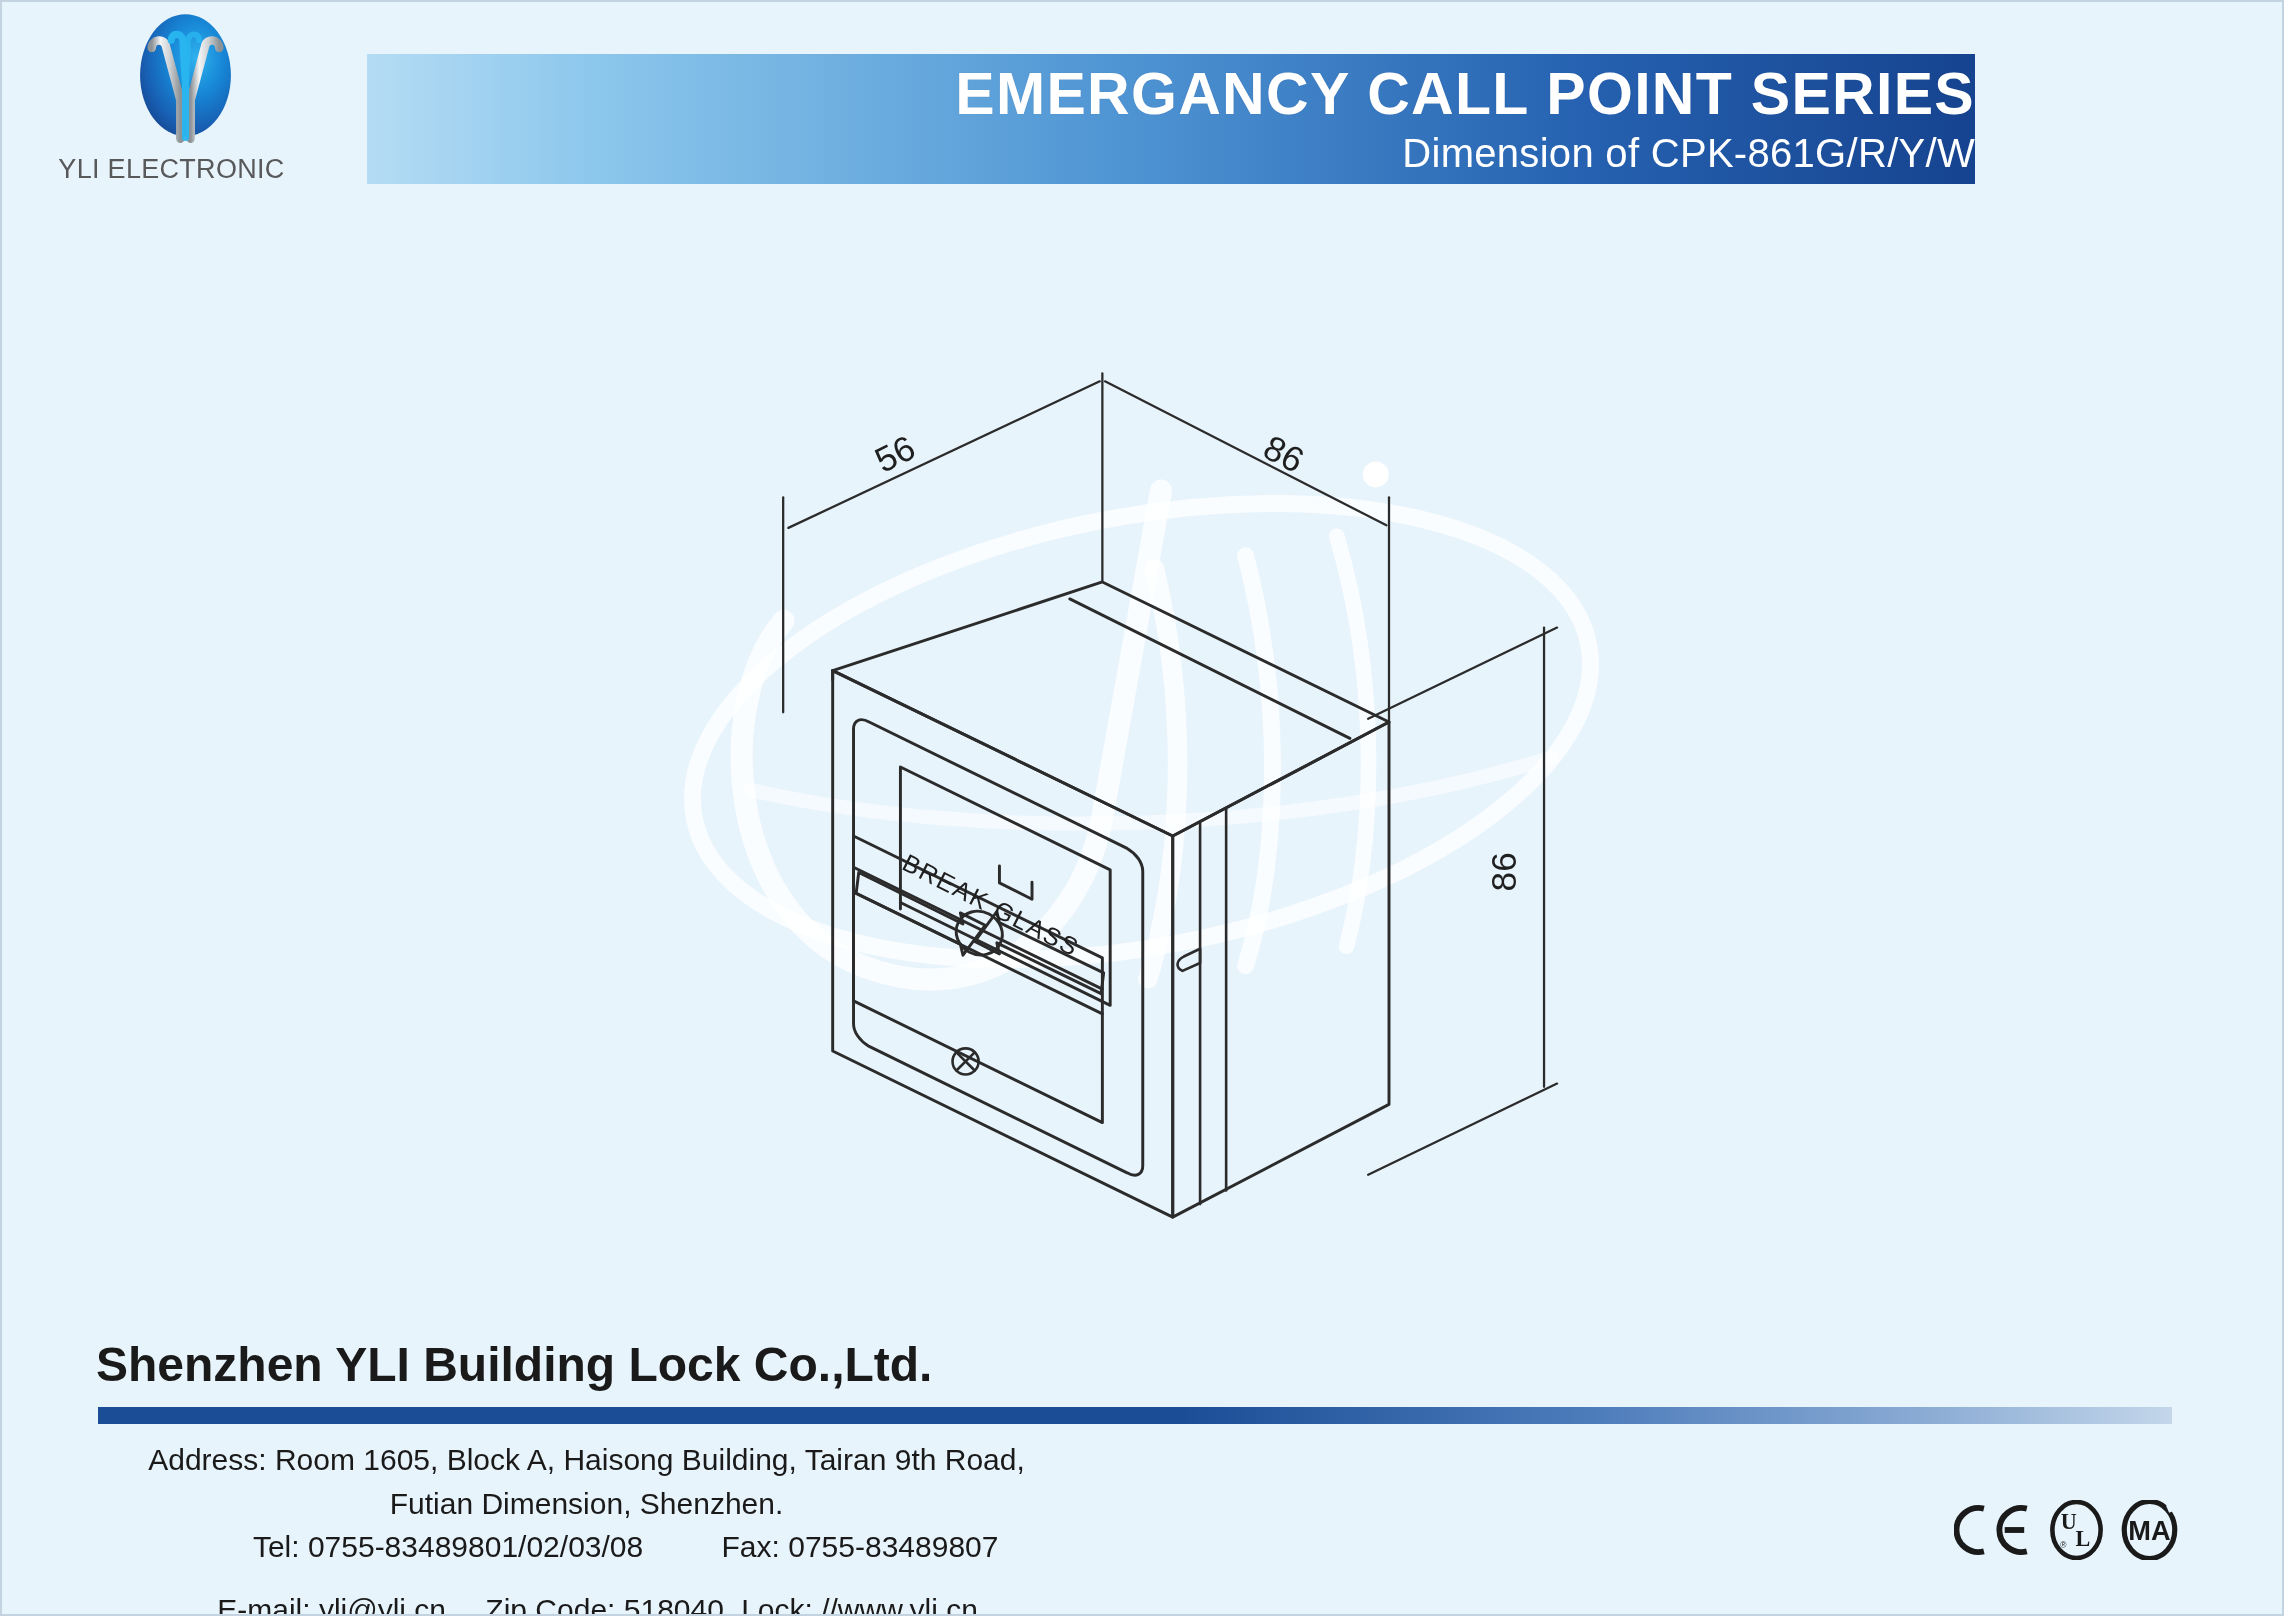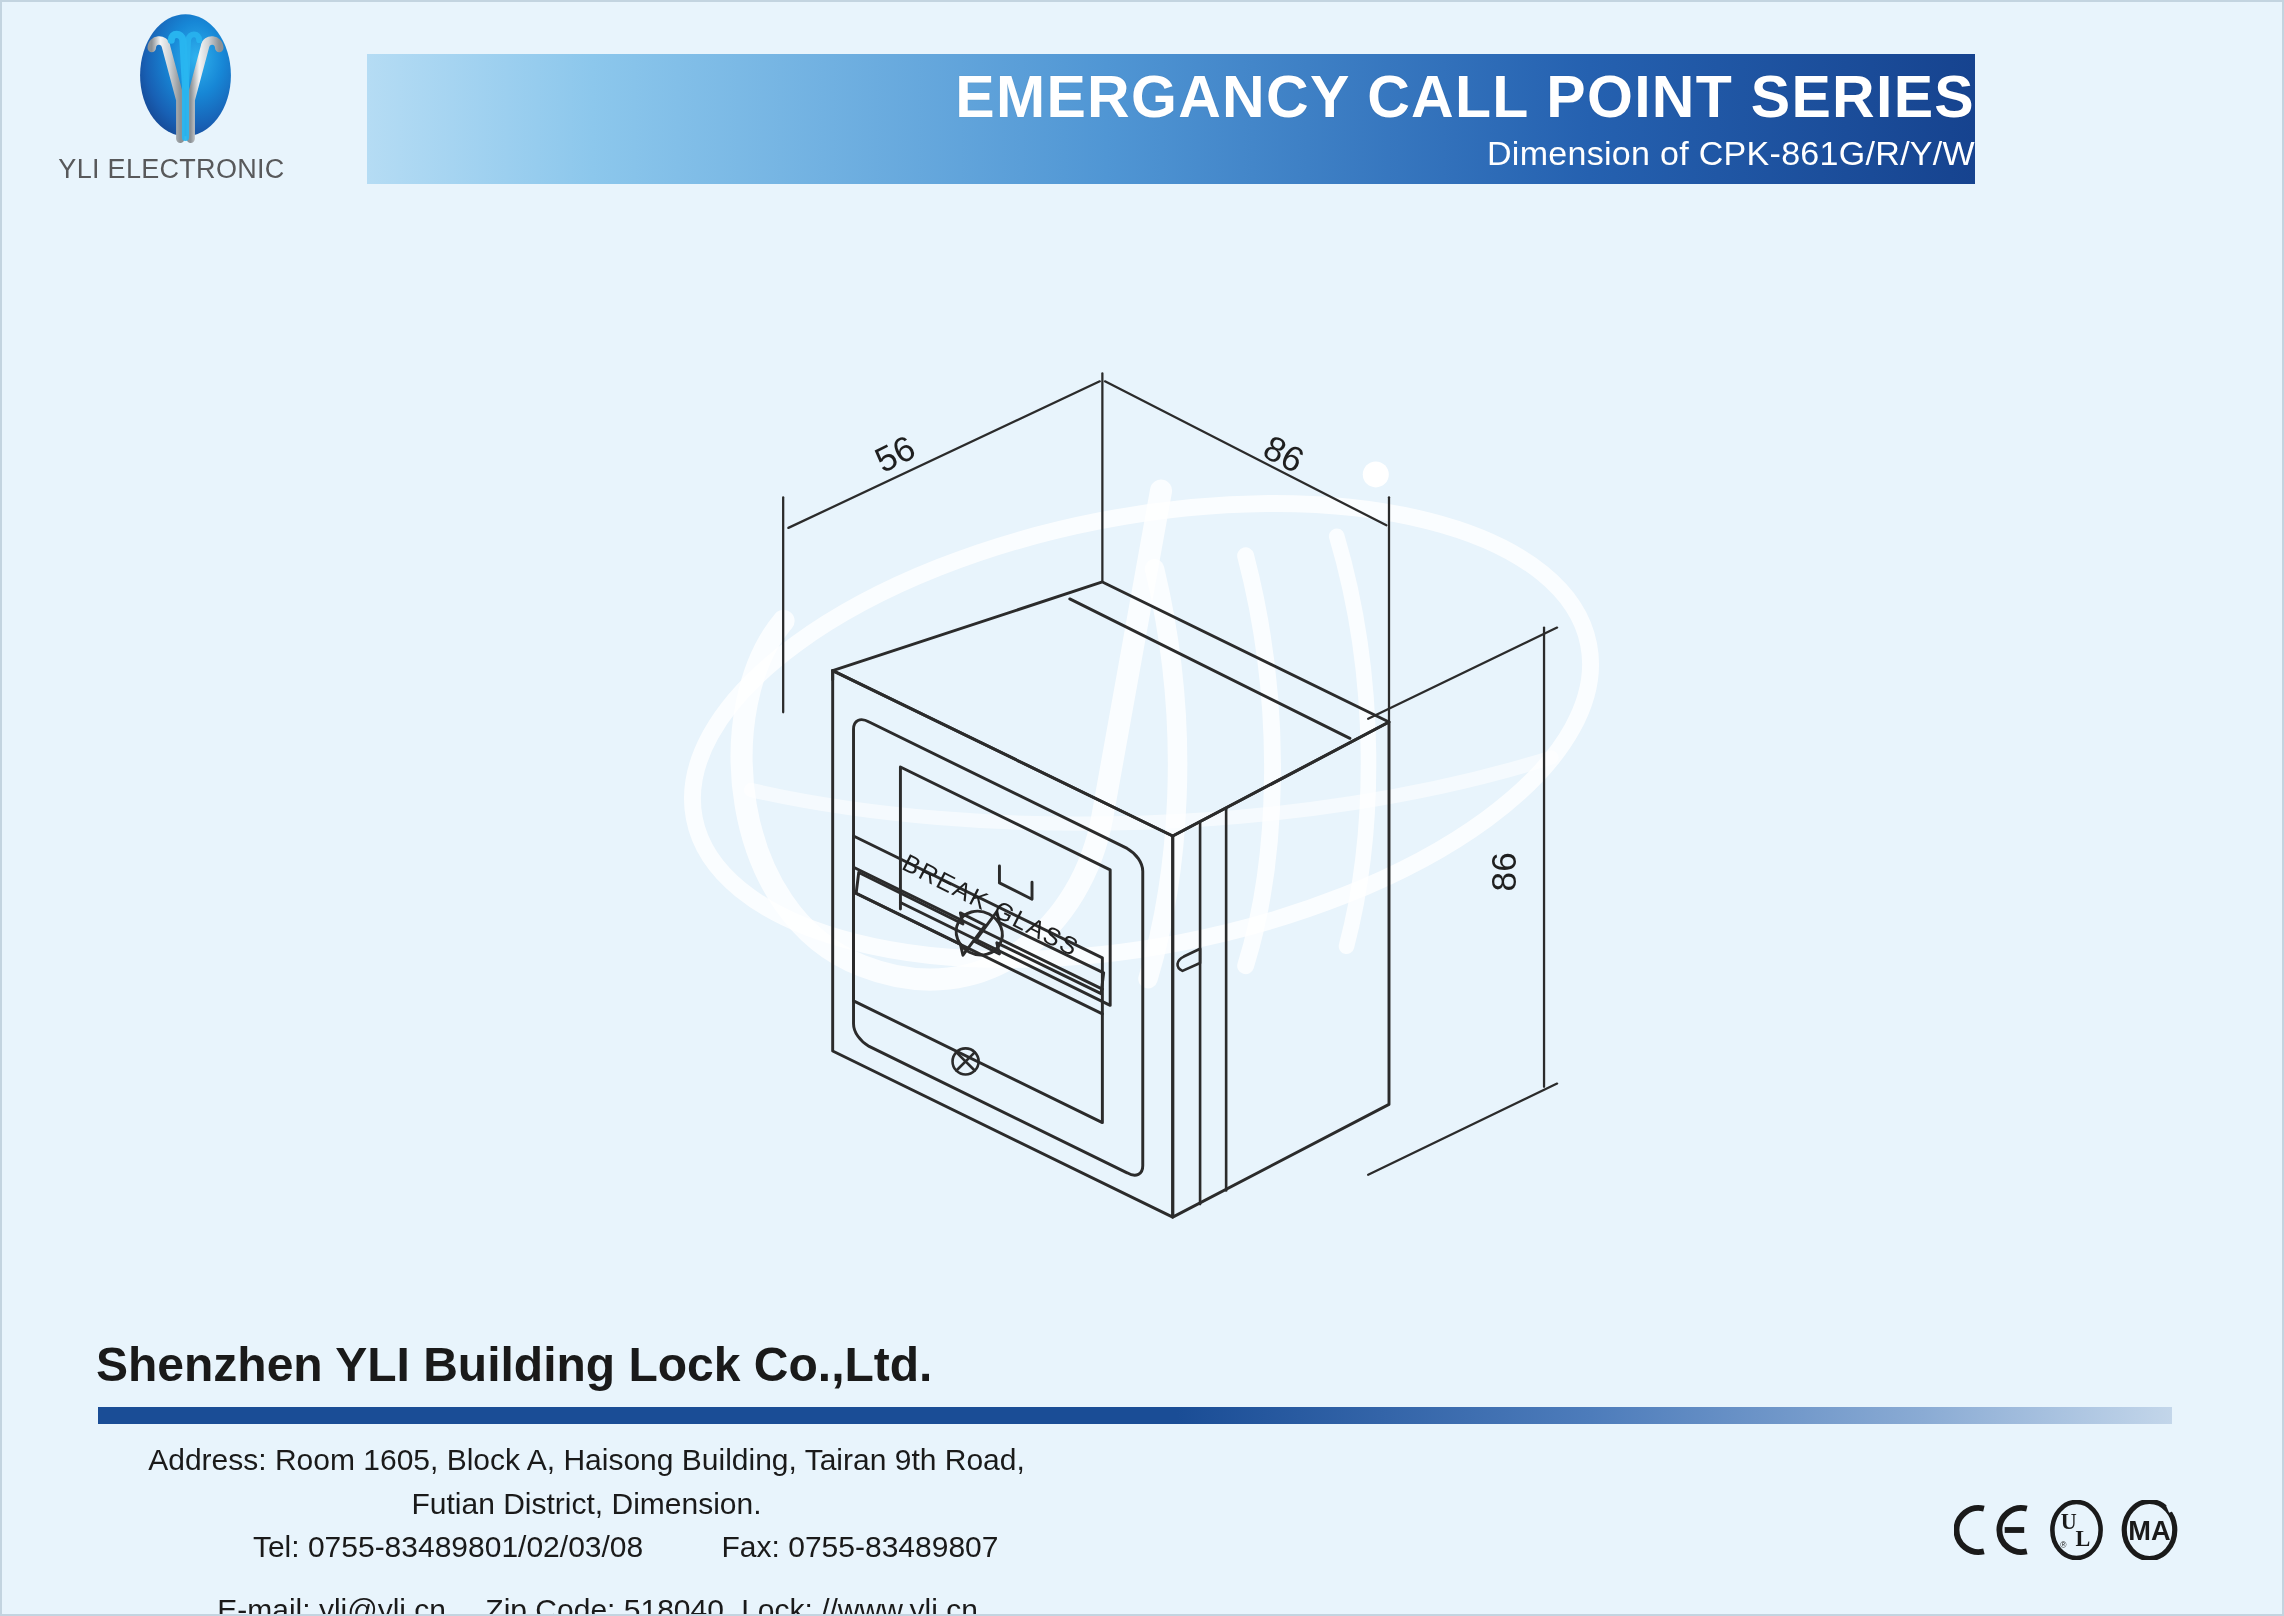--- a/index.html
+++ b/index.html
@@ -72,21 +72,21 @@
     color: #ffffff;
     font-size: 59px;
     font-weight: bold;
     letter-spacing: 1.3px;
     line-height: 1.0;
     white-space: nowrap;
     text-shadow: 0 0 1.3px rgba(0,0,0,0.12);
   }
   #banner-subtitle {
     color: #ffffff;
-    font-size: 34px;
+    font-size: 40px;
     font-weight: 400;
     letter-spacing: 0.3px;
     line-height: 1.0;
     margin-top: 9px;
     white-space: nowrap;
   }
 
   
   #drawing {
     position: absolute;
@@ -298,21 +298,21 @@
         <text x="300" y="770" transform="rotate(27 300 770)">BREAK  GLASS</text>
       </g>
     </svg>
   </div>
 
   <div id="company-name">Shenzhen YLI Building Lock Co.,Ltd.</div>
   <div id="divider-bar"></div>
 
   <div id="contact-block">
     <div class="contact-line">Address: Room 1605, Block A, Haisong Building, Tairan 9th Road,</div>
-    <div class="contact-line">Futian District, Dimension.</div>
+    <div class="contact-line">Futian Dimension, Shenzhen.</div>
     <div class="contact-line">
       <span class="c-tel">Tel: 0755-83489801/02/03/08</span><span>Fax: 0755-83489807</span>
     </div>
     <div class="contact-line">
       <span class="c-email">E-mail: yli@yli.cn</span><span class="c-zip">Zip Code: 518040</span><span>Lock: //www.yli.cn</span>
     </div>
   </div>
 
 
   <div id="cert-row">

